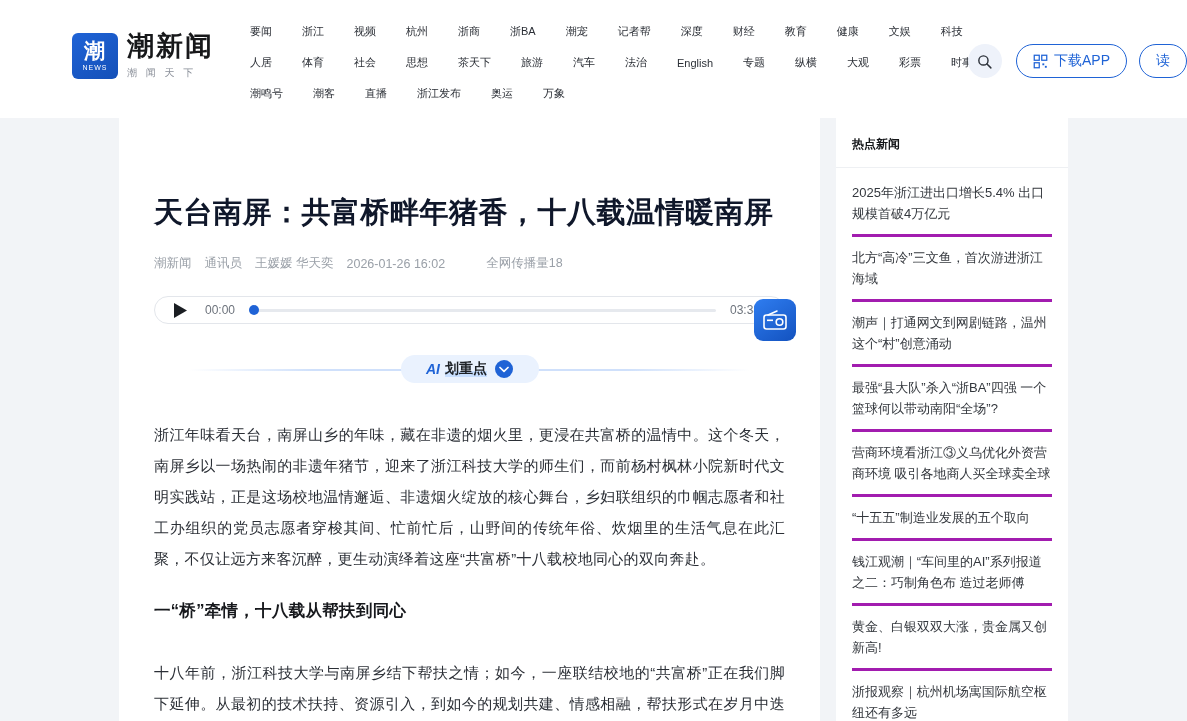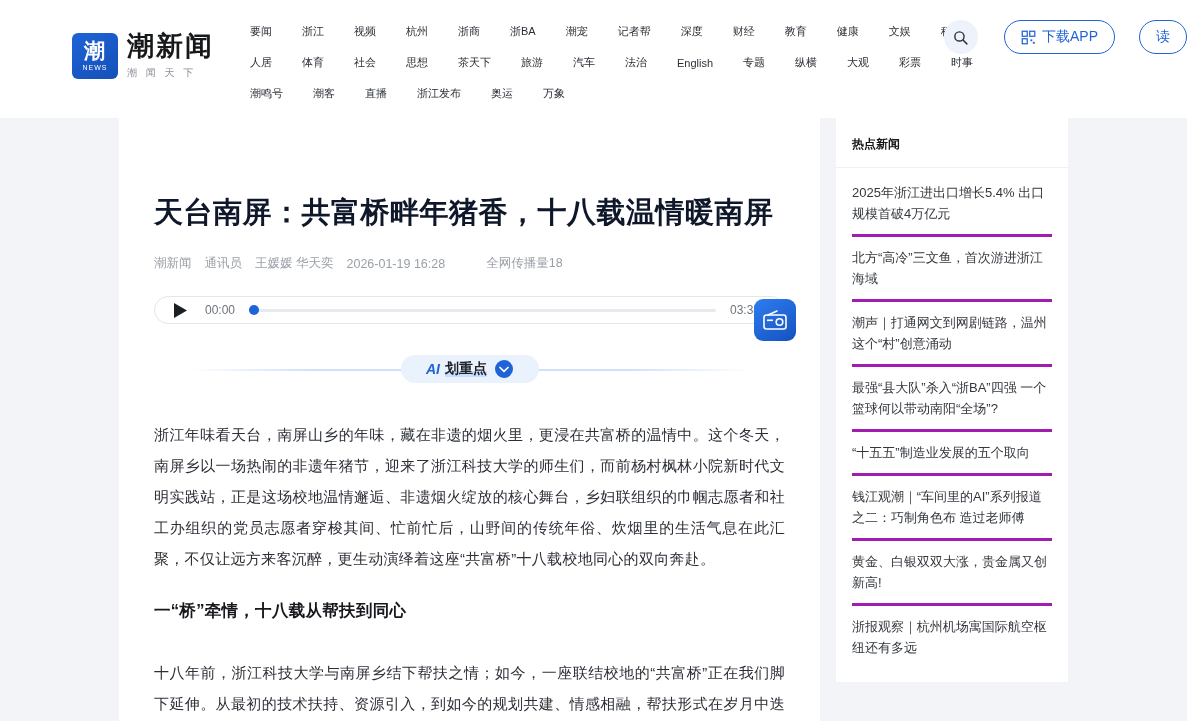--- a/index.html
+++ b/index.html
@@ -84,24 +84,23 @@
     color: #2b2f36;
     margin-right: 30px;
     white-space: nowrap;
     cursor: pointer;
   }
   .nav-item.en { letter-spacing: 0; }
 
   .header-right {
     position: absolute;
     right: 0;
-    top: 20px;
-    display: flex;
-    align-items: center;
-    gap: 12px;
+    top: 44px;
+    display: flex;
+    align-items: center;
   }
   .search-circle {
     width: 34px; height: 34px;
     border-radius: 50%;
     background: #eef2fa;
     display: flex; align-items: center; justify-content: center;
     margin-right: 14px;
   }
   .btn-download {
     height: 34px;
@@ -399,21 +398,21 @@
 
   <div class="content">
 
     <div class="main-col">
       <h1 class="article-title">天台南屏：共富桥畔年猪香，十八载温情暖南屏</h1>
 
       <div class="byline">
         <span>潮新闻</span>
         <span>通讯员</span>
         <span>王媛媛 华天奕</span>
-        <span>2026-01-19 16:28</span>
+        <span>2026-01-26 16:02</span>
         <span class="spread">全网传播量18</span>
       </div>
 
       <div class="audio-bar">
         <div class="play-btn">
           <svg width="15" height="17" viewBox="0 0 15 17">
             <polygon points="1,1 14,8.5 1,16" fill="#1b1e23"></polygon>
           </svg>
         </div>
         <div class="a-time">00:00</div>
@@ -451,20 +450,21 @@
     </div>
 
     <div class="side-col">
       <div class="side-card">
         <div class="side-title">热点新闻</div>
         <div class="side-list">
           <div class="side-item">2025年浙江进出口增长5.4% 出口规模首破4万亿元</div>
           <div class="side-item">北方“高冷”三文鱼，首次游进浙江海域</div>
           <div class="side-item">潮声｜打通网文到网剧链路，温州这个“村”创意涌动</div>
           <div class="side-item">最强“县大队”杀入“浙BA”四强 一个篮球何以带动南阳“全场”?</div>
+          <div class="side-item">营商环境看浙江③义乌优化外资营商环境 吸引各地商人买全球卖全球</div>
           <div class="side-item">“十五五”制造业发展的五个取向</div>
           <div class="side-item">钱江观潮｜“车间里的AI”系列报道之二：巧制角色布 造过老师傅</div>
           <div class="side-item">黄金、白银双双大涨，贵金属又创新高!</div>
           <div class="side-item">浙报观察｜杭州机场寓国际航空枢纽还有多远</div>
 
         </div>
       </div>
     </div>
 
   </div>

